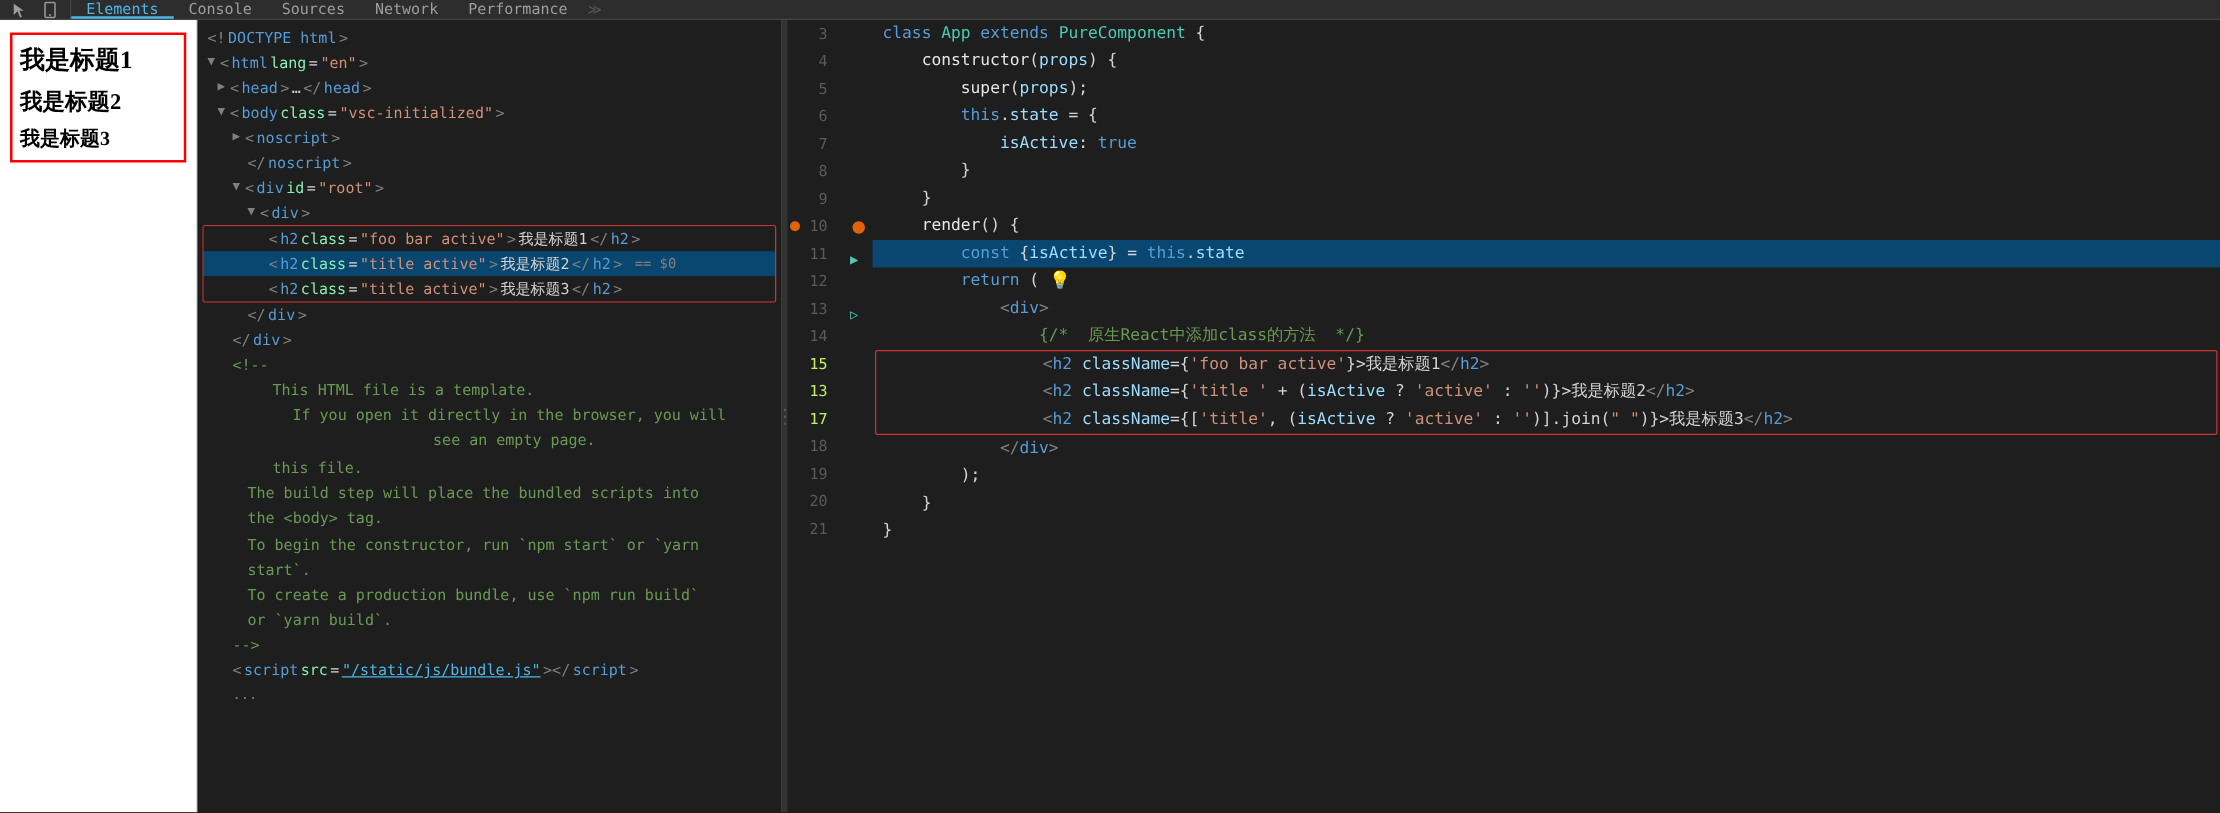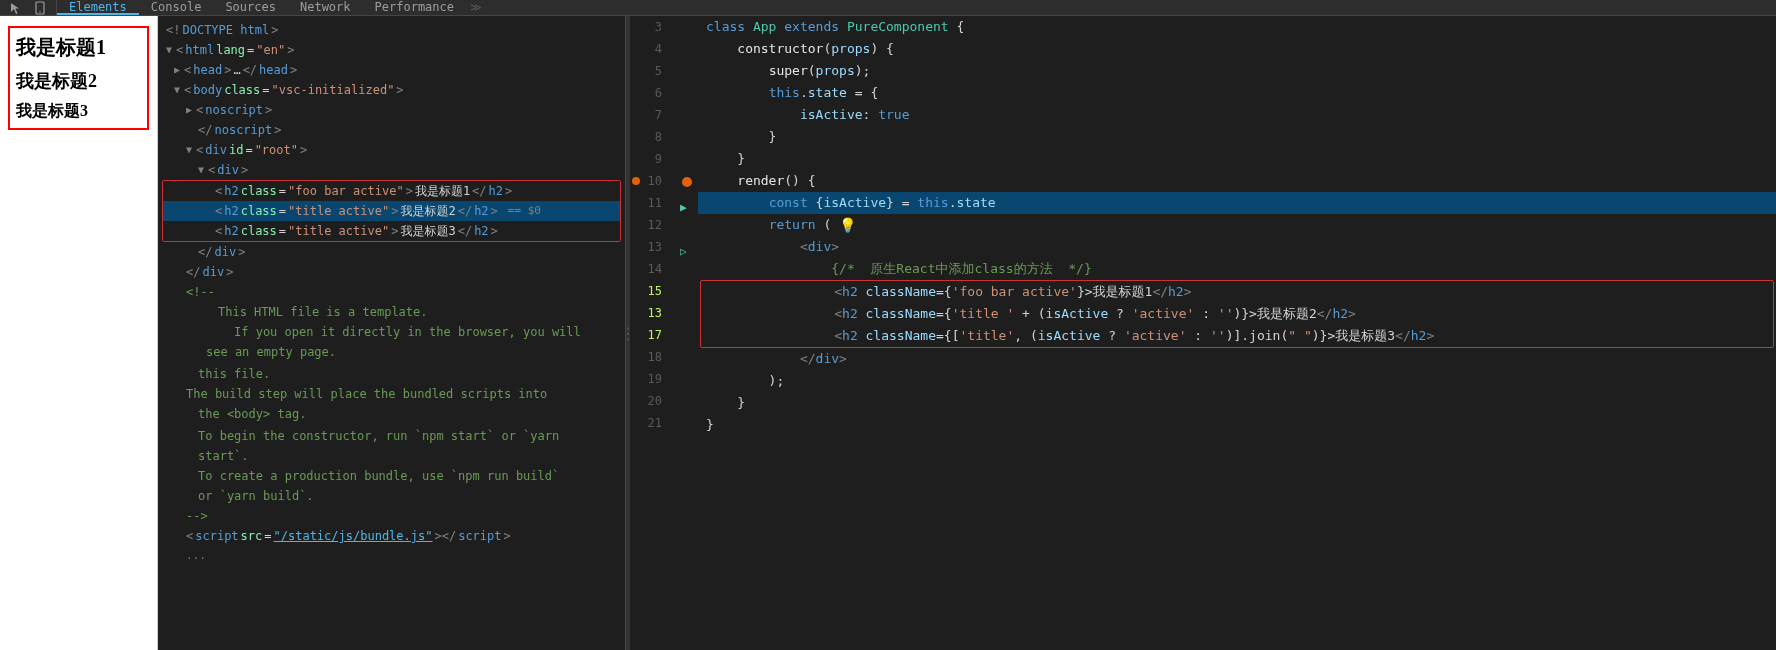--- a/index.html
+++ b/index.html
@@ -359,29 +359,29 @@
 
     <div class="dom-line indent-2">
       <span class="comment-block">&lt;!--</span>
     </div>
     <div class="dom-line" style="padding-left: 60px;">
       <span class="comment-block">    This HTML file is a template.</span>
     </div>
     <div class="dom-line" style="padding-left: 40px; margin-left: 36px;">
       <span class="comment-block">    If you open it directly in the browser, you will</span>
     </div>
-    <div class="dom-line" style="padding-left: 48px;">
+    <div class="dom-line" style="padding-left: 48px; justify-content: center;">
       <span class="comment-block">see an empty page.</span>
     </div>
     <div class="dom-line" style="padding-left: 40px;">
     </div>
-    <div class="dom-line" style="padding-left: 40px;">
+    <div class="dom-line" style="padding-left: 60px;">
       <span class="comment-block">this file.</span>
     </div>
-    <div class="dom-line" style="padding-left: 28px;">
+    <div class="dom-line" style="padding-left: 40px;">
       <span class="comment-block">    The build step will place the bundled scripts into</span>
     </div>
     <div class="dom-line" style="padding-left: 40px;">
       <span class="comment-block">the &lt;body&gt; tag.</span>
     </div>
     <div class="dom-line" style="padding-left: 40px;">
     </div>
     <div class="dom-line" style="padding-left: 40px;">
       <span class="comment-block">    To begin the constructor, run `npm start` or `yarn</span>
     </div>

